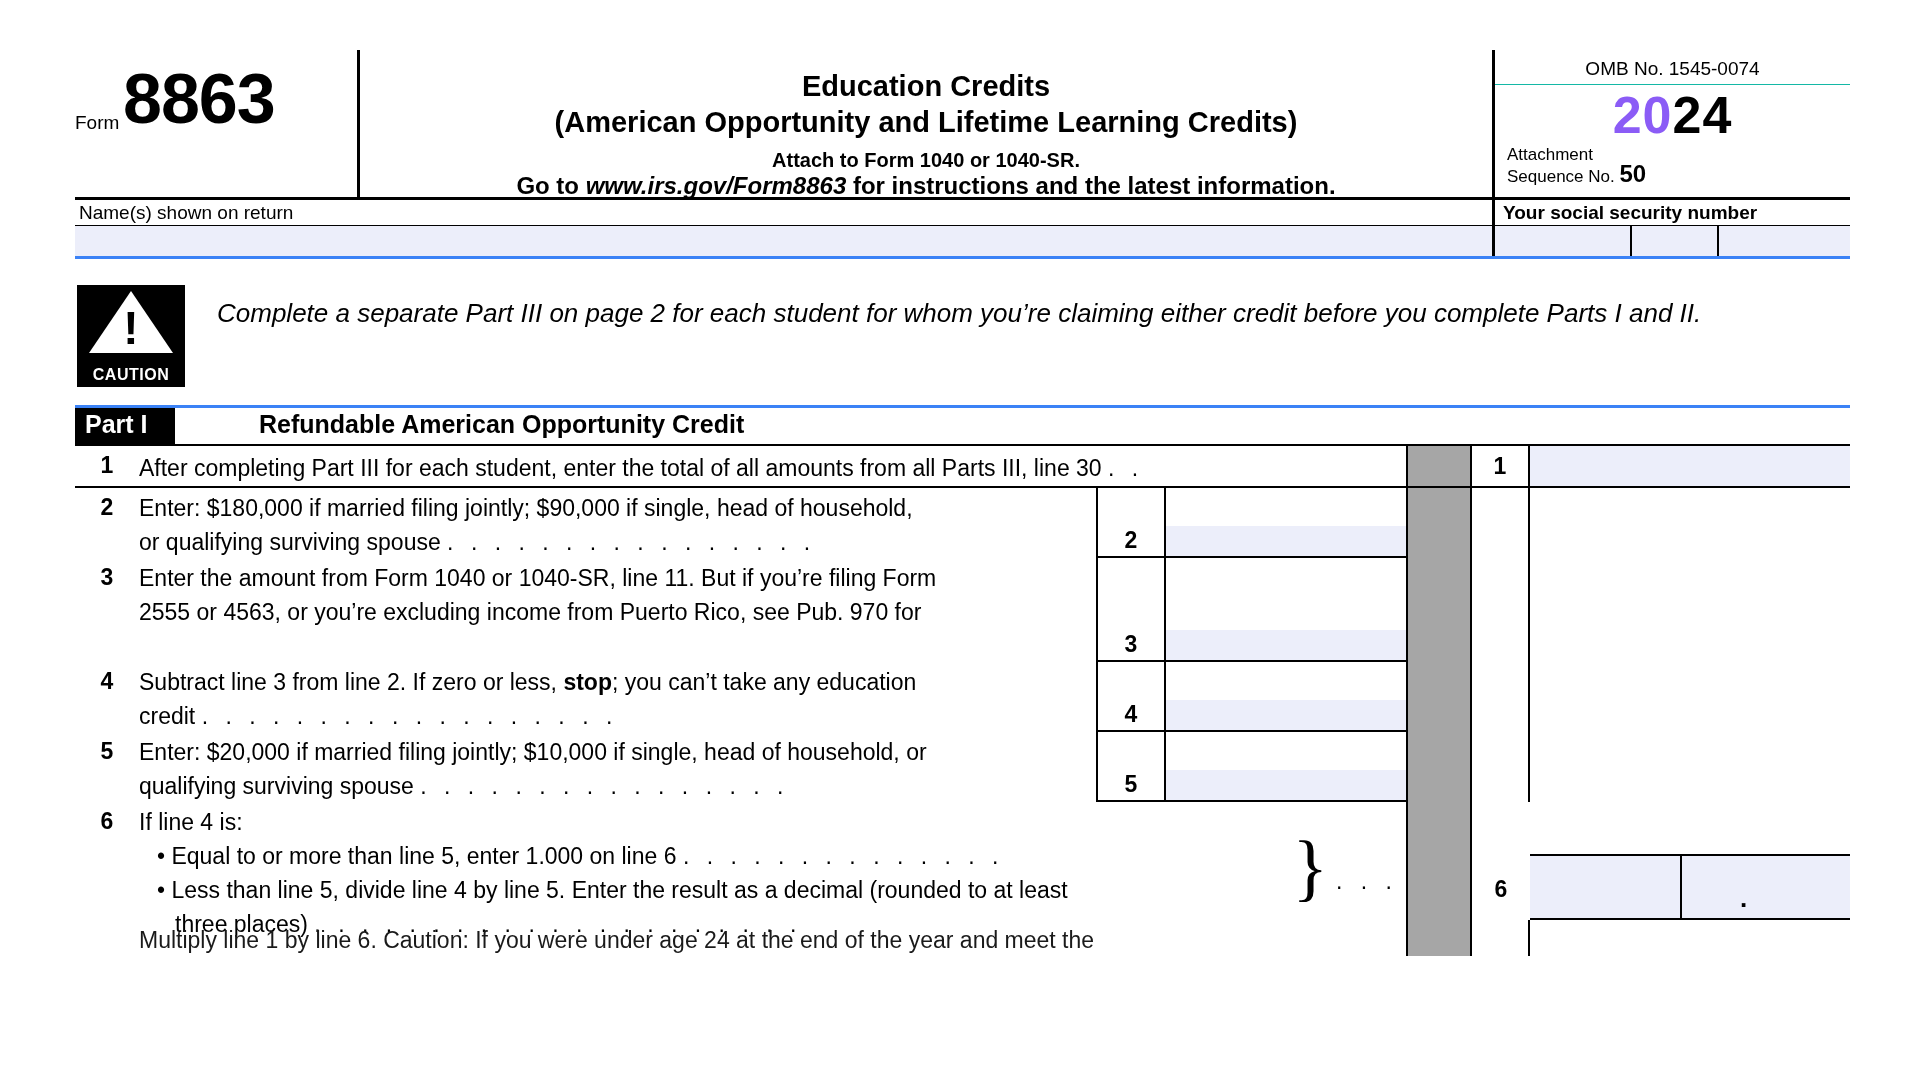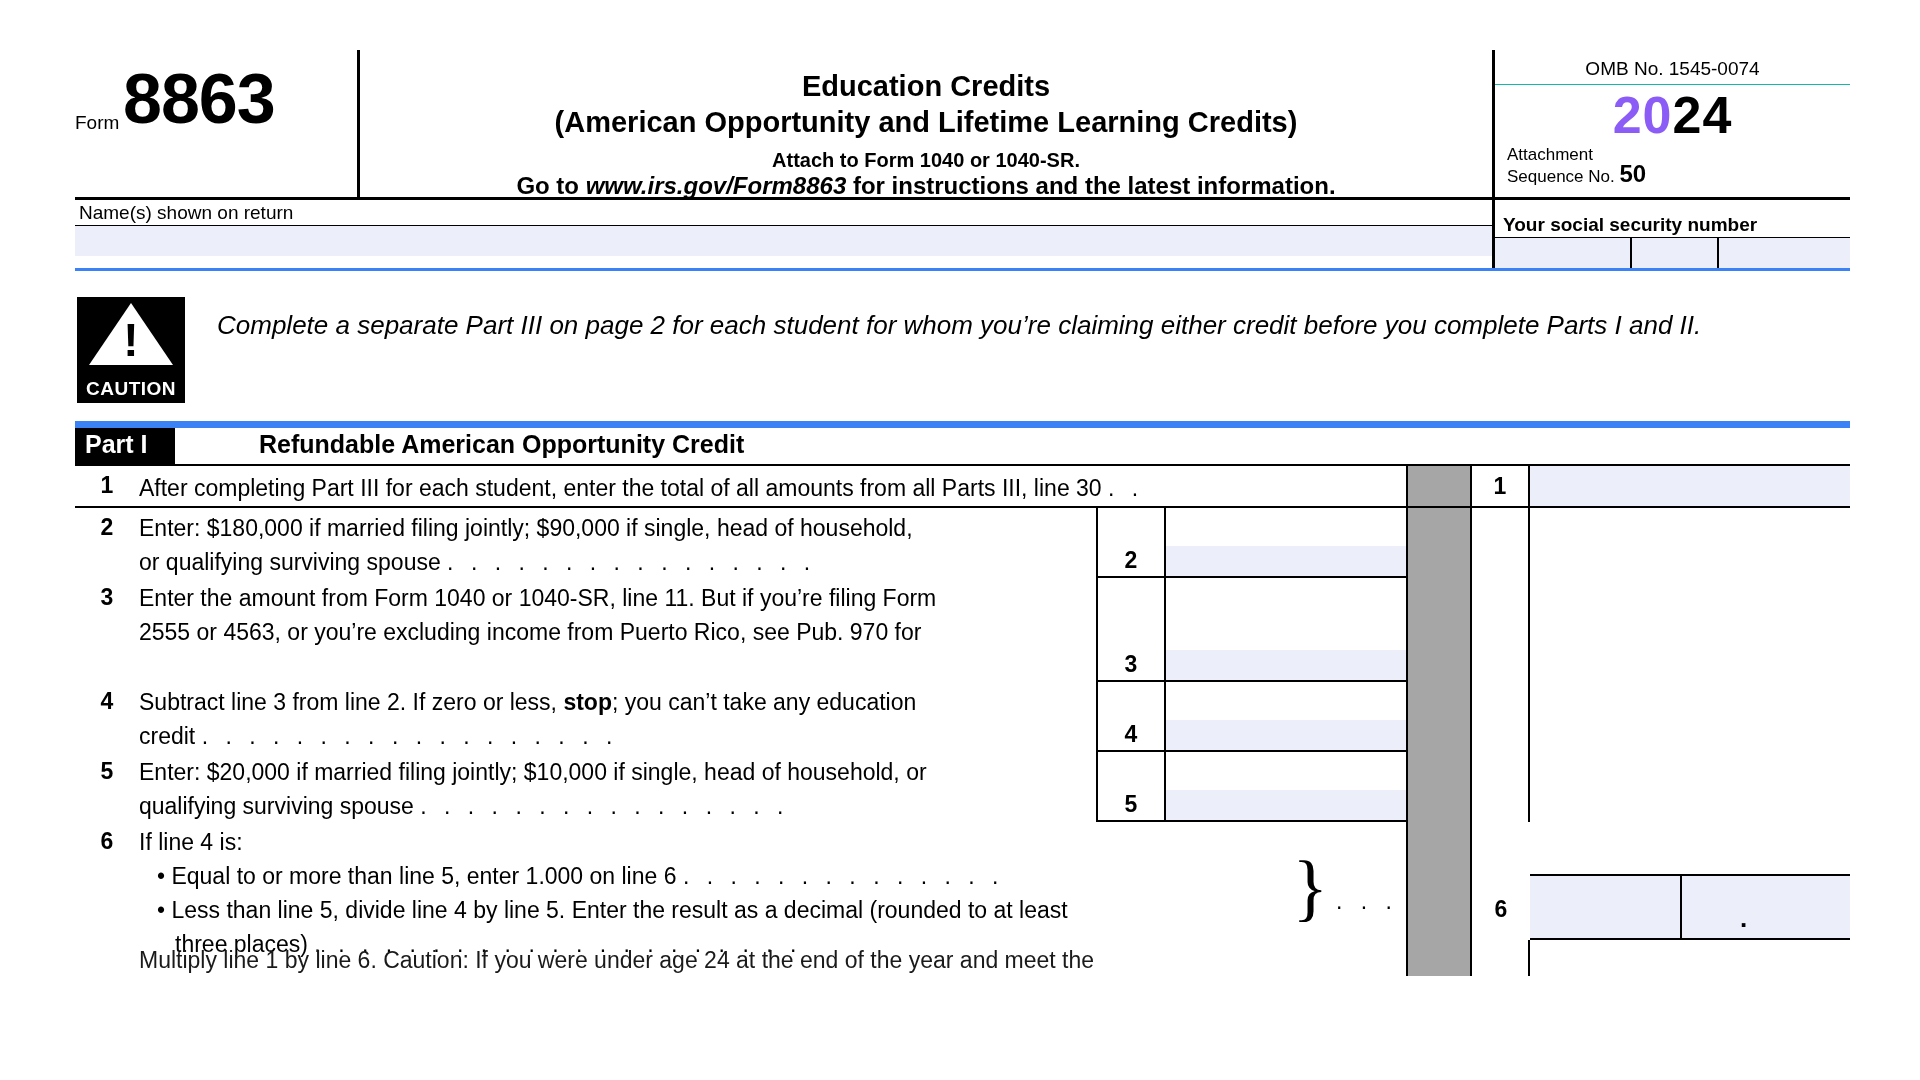--- a/index.html
+++ b/index.html
@@ -144,21 +144,21 @@
     background: #eceefa;
     border-top: 1px solid #000;
   }
   .ssn-right {
     width: 355px;
     box-sizing: border-box;
   }
   .ssn-label {
     font-size: 19px;
     font-weight: bold;
-    padding: 14px 4px 1px 8px;
+    padding: 2px 4px 1px 8px;
   }
   .ssn-boxes {
     display: flex;
     height: 30px;
     border-top: 1px solid #000;
   }
   .ssn-seg {
     background: #eceefa;
     height: 100%;
   }
@@ -200,42 +200,42 @@
     top: 20px;
     transform: translateX(-50%);
     font-size: 46px;
     font-weight: bold;
     line-height: 46px;
     color: #000;
   }
   .caution-word {
     background: #000;
     color: #fff;
-    font-size: 19px;
+    font-size: 16px;
     font-weight: bold;
     text-align: center;
     letter-spacing: 0.5px;
     padding: 1px 0 3px 0;
     width: 108px;
     box-sizing: border-box;
   }
   .caution-text {
     font-size: 26px;
     font-style: italic;
     line-height: 40px;
     margin-left: 32px;
     margin-top: 8px;
     max-width: 1540px;
   }
 
   
   .part-bar {
     display: flex;
     align-items: stretch;
-    border-top: 7px solid #3b82f6;
+    border-top: 3px solid #3b82f6;
     border-bottom: 2px solid #000;
     height: 36px;
   }
   .part-tag {
     background: #000;
     color: #fff;
     font-size: 25px;
     font-weight: bold;
     padding: 2px 14px 0 10px;
     width: 100px;

